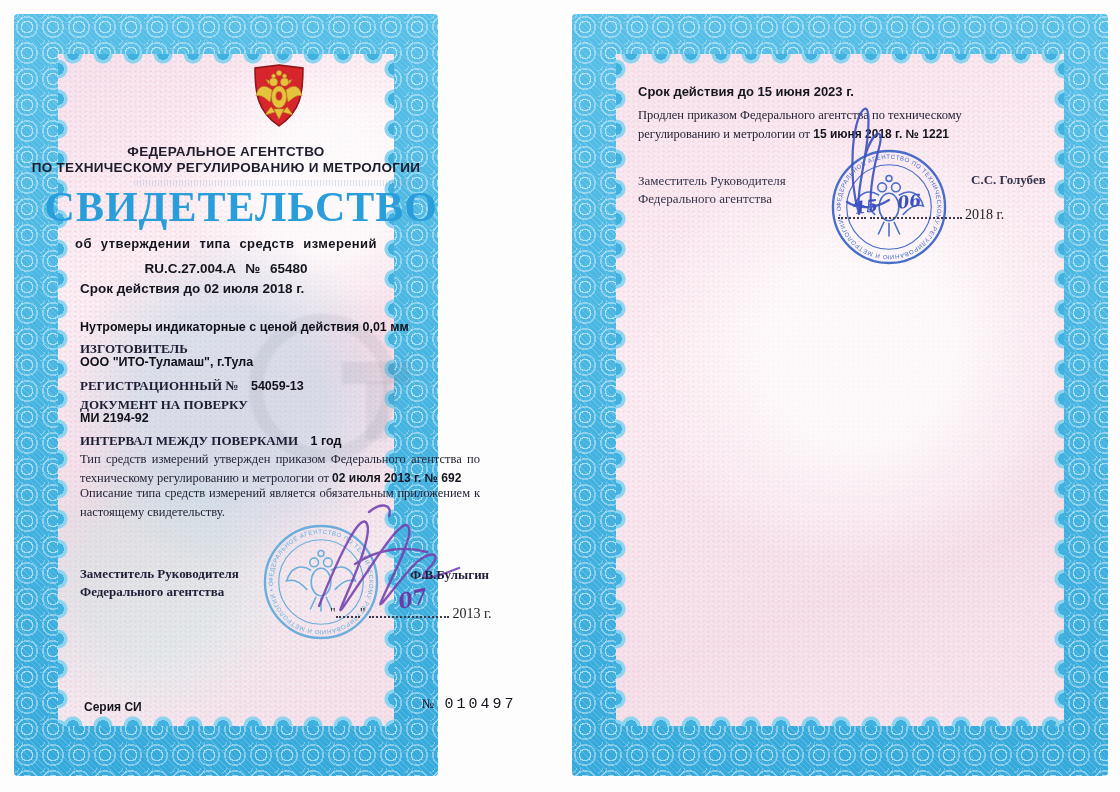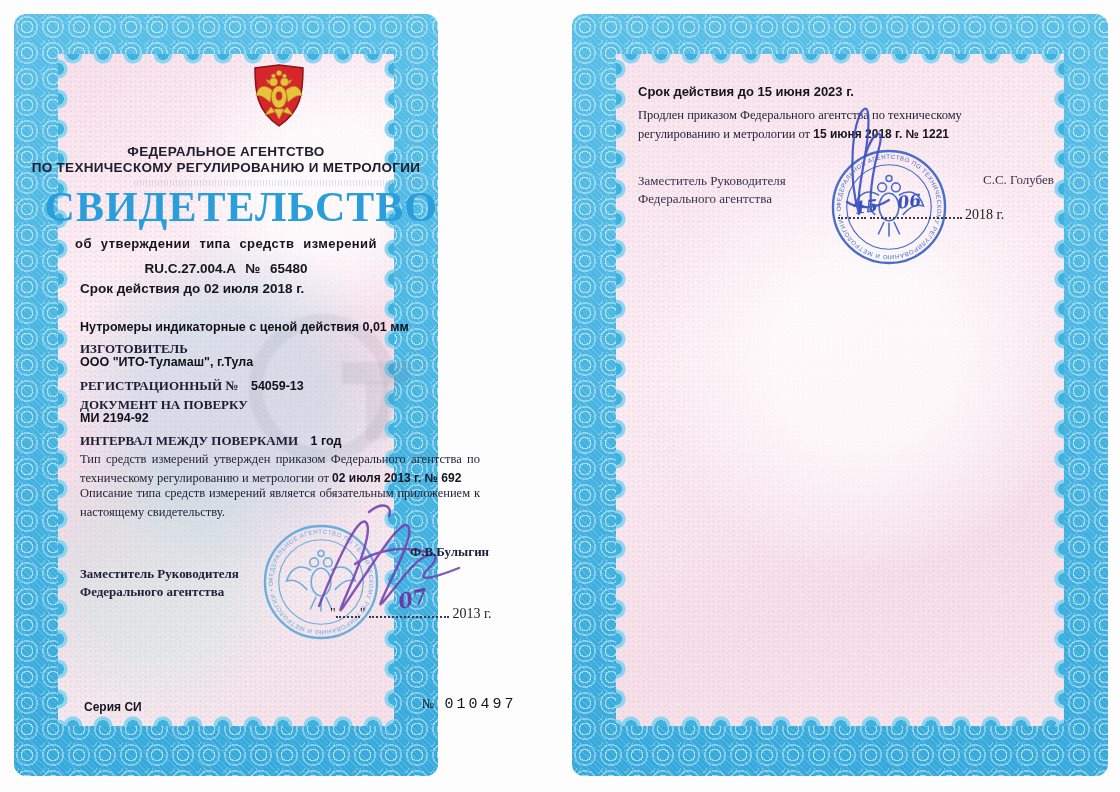--- a/index.html
+++ b/index.html
@@ -1,18 +1,18 @@
 <!DOCTYPE html>
 <html><head>
 <meta charset="utf-8">
 <style>
   html,body{margin:0;padding:0;background:#ffffff;}
   #canvas{position:relative;width:1120px;height:792px;background:#fdfdfd;overflow:hidden;
           font-family:"Liberation Sans",sans-serif;}
-  .page{position:absolute;top:14px;height:762px;border-radius:12px;
+  .page{position:absolute;top:14px;height:762px;border-radius:4px;
         background-image:
           radial-gradient(circle at 50% 50%, transparent 0 5px, rgba(255,255,255,.55) 5px 6.5px, transparent 6.5px 9.5px, rgba(255,255,255,.38) 9.5px 11px, transparent 11px),
           radial-gradient(circle at 0% 0%, transparent 0 4px, rgba(255,255,255,.32) 4px 5px, transparent 5px 8px, rgba(255,255,255,.28) 8px 9px, transparent 9px),
           repeating-linear-gradient(45deg, rgba(255,255,255,.14) 0 1px, transparent 1px 4px),
           linear-gradient(180deg,#58bfe7,#35a9db);
         background-size:26px 26px,26px 26px,auto,100% 100%;}
   .page-left{left:14px;width:424px;}
   .page-right{left:572px;width:536px;}
   .inner{position:absolute;left:44px;right:44px;top:40px;bottom:50px;}
   .inner-left{background-image:
@@ -56,21 +56,21 @@
   .certnum{font-weight:700;font-size:13.5px;word-spacing:6px;color:#15151f;}
   .bold-sans{font-weight:700;font-size:13.5px;color:#15151f;}
   .flabel{font-family:"Liberation Serif",serif;font-weight:700;font-size:13px;color:#1d1d33;}
   .fvalue{font-weight:700;font-size:12.5px;color:#101018;}
   .para{font-family:"Liberation Serif",serif;font-size:12.5px;color:#242438;line-height:1.5;
         text-align:justify;}
   .para b{font-family:"Liberation Sans",sans-serif;font-size:12px;color:#15151f;}
   .signer{font-family:"Liberation Serif",serif;font-weight:700;font-size:13px;color:#20203a;line-height:1.35;}
   .signer-reg{font-weight:400;color:#33334a;}
   .sname{font-family:"Liberation Serif",serif;font-weight:700;font-size:13px;color:#20203a;}
-  .sname-reg{font-weight:400;color:#33334a;margin-left:12px;}
+  .sname-reg{font-weight:700;color:#33334a;}
   .dateline{font-family:"Liberation Serif",serif;font-size:14px;color:#222;white-space:nowrap;}
   .dseg{display:inline-block;border-bottom:2px dotted #3a3a4a;height:11px;vertical-align:baseline;}
   .hand{font-family:"DejaVu Serif",serif;font-style:italic;font-weight:700;}
   .hand-purple{color:#6a3aa8;font-size:21px;transform:rotate(-12deg);}
   .hand-blue{color:#3a50bd;font-size:17px;transform:rotate(-7deg);word-spacing:14px;}
   .series{font-weight:700;font-size:12px;color:#15151f;}
   .formnum{font-size:13px;color:#15151f;font-family:"Liberation Serif",serif;}
   .formnum .digits{font-family:"Liberation Mono",monospace;font-size:15px;letter-spacing:3px;margin-left:10px;}
   .wm{position:absolute;pointer-events:none;filter:blur(1px);}
   .stamp-light{color:#5fa8da;opacity:.9;}
@@ -173,21 +173,21 @@
         <path d="M10,112 C30,62 52,16 58,30 C64,44 38,98 32,114 C28,124 44,98 58,78 C78,48 96,22 100,34 C104,46 78,92 72,108 C68,118 86,92 102,74 C120,54 136,58 120,74 C104,90 124,84 150,74"></path>
         <path d="M46,70 C70,54 96,52 118,58"></path>
         <path d="M60,18 C72,8 84,10 80,22"></path>
       </g>
     </svg>
 
     <div class="abs signer" style="left:66px;top:551px;">
       <div>Заместитель Руководителя</div>
       <div>Федерального агентства</div>
     </div>
-    <div class="abs sname" style="left:396px;top:530px;">Ф.В.Булыгин</div>
+    <div class="abs sname" style="left:396px;top:553px;">Ф.В.Булыгин</div>
 
     <div class="abs hand hand-purple" style="left:384px;top:572px;">07</div>
     <div class="abs dateline" style="left:316px;top:591px;">
       <span>"</span><span class="dseg" style="width:24px;"></span><span>"</span>
       <span class="dseg" style="width:80px;"></span>
       <span>2013 г.</span>
     </div>
 
     <div class="abs series" style="left:70px;top:686px;">Серия СИ</div>
     <div class="abs formnum" style="left:408px;top:682px;">

